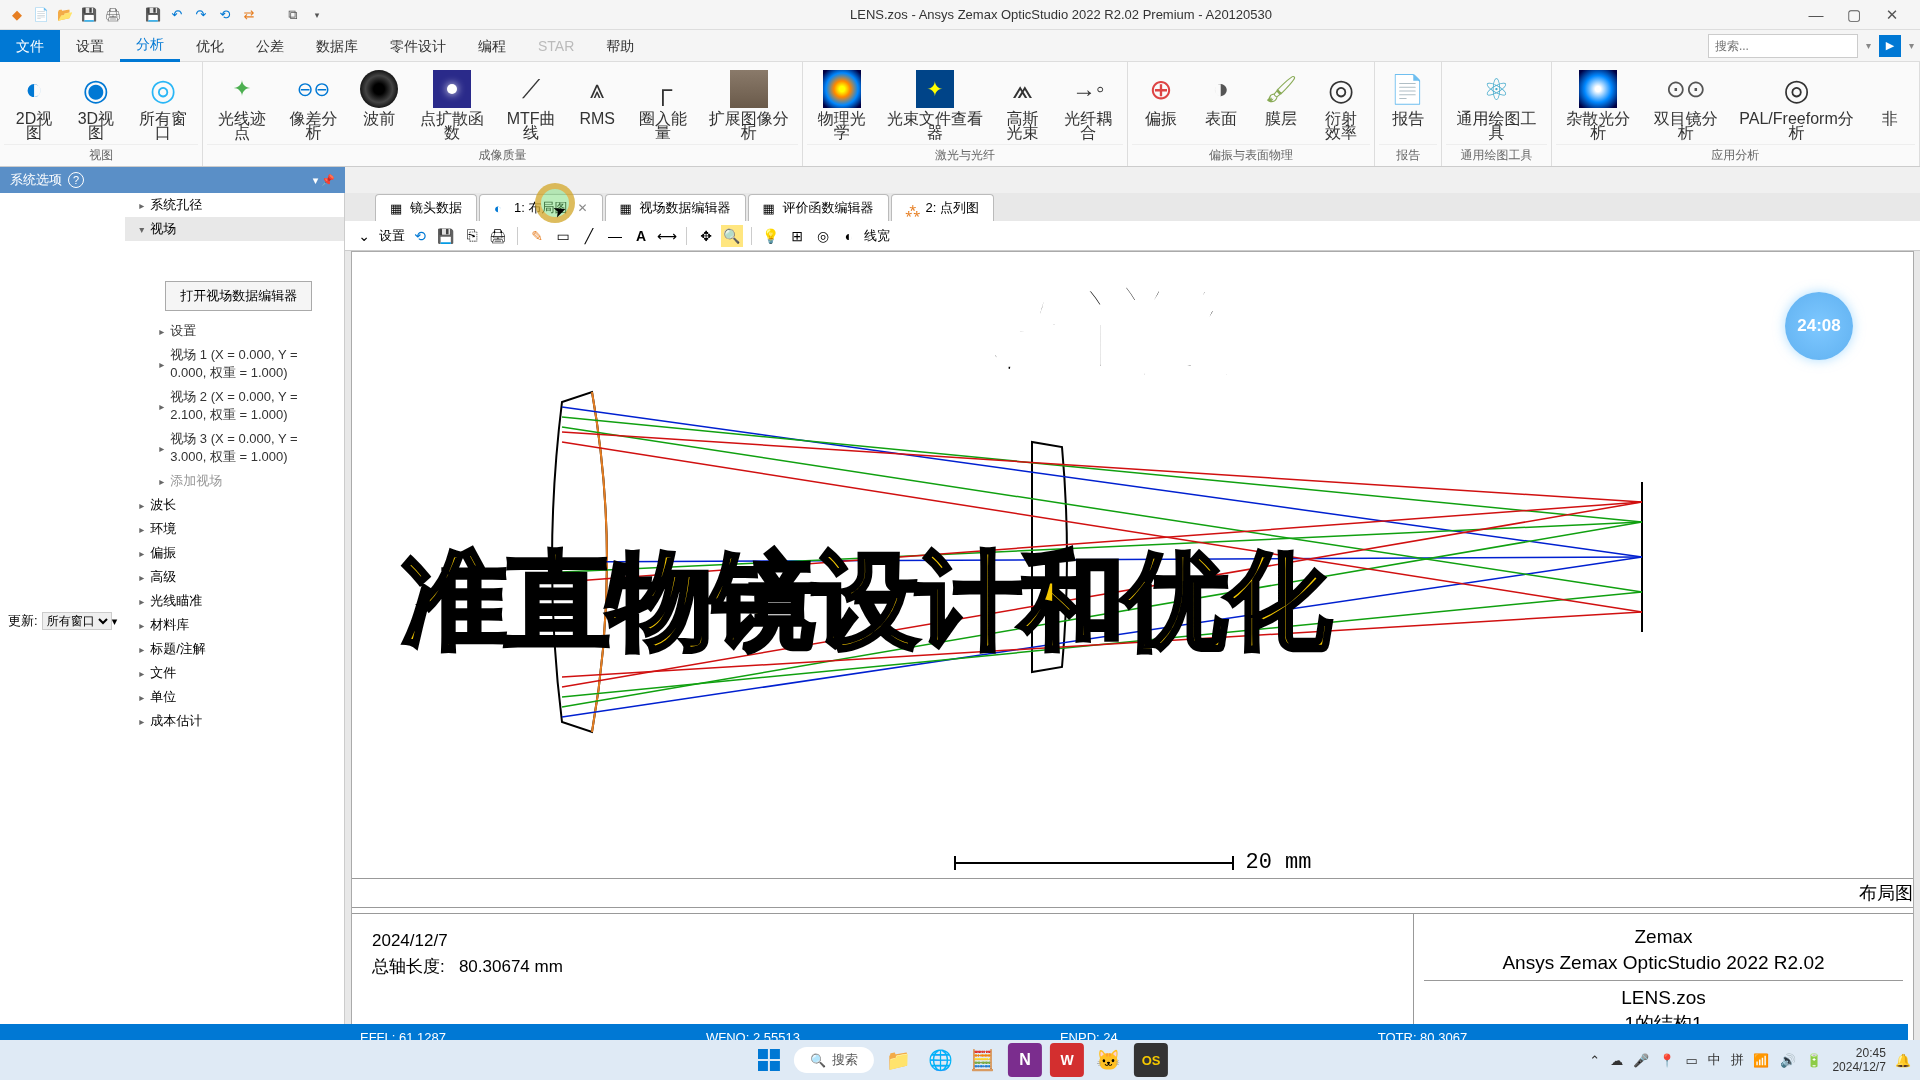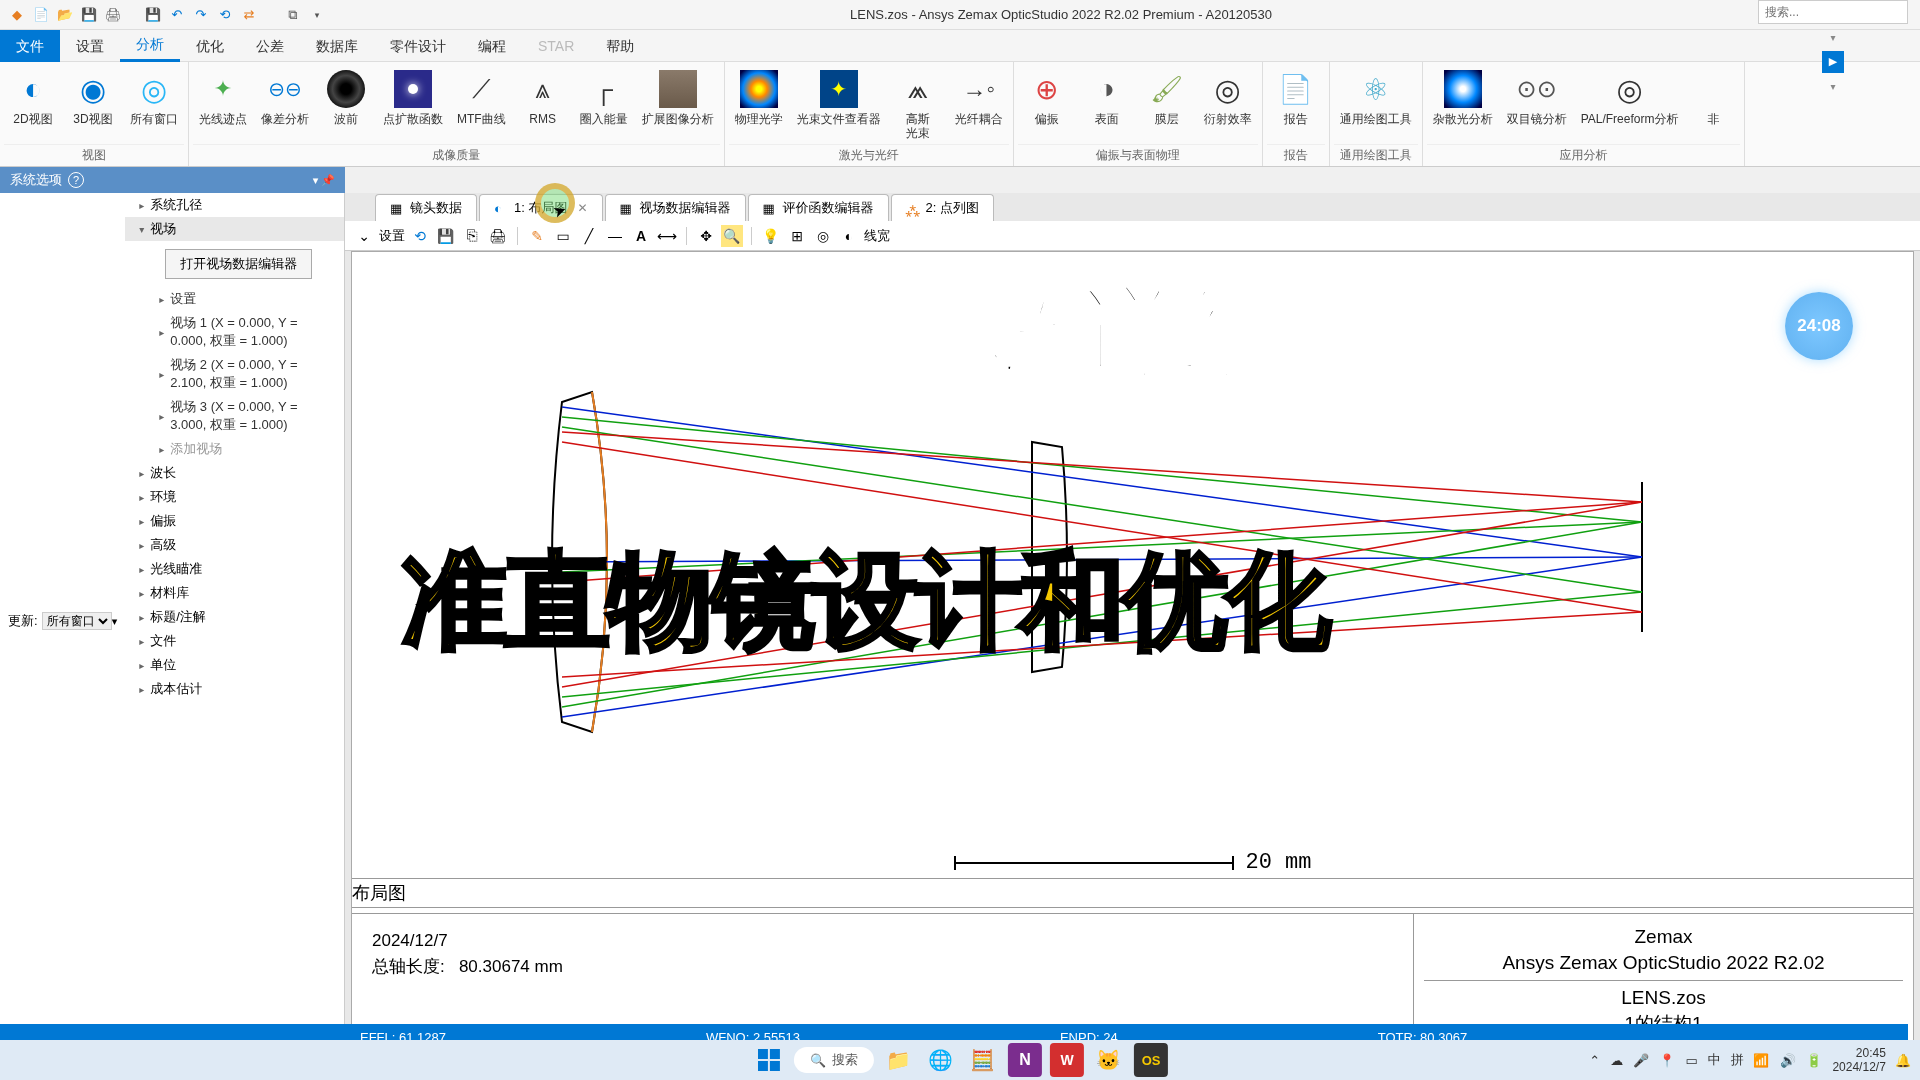--- a/index.html
+++ b/index.html
@@ -12,31 +12,31 @@
 .title-text { flex: 1; text-align: center; font-size: 13px; color: #333; }
 .win-controls { display: flex; gap: 18px; padding: 0 18px; }
 .win-btn { width: 20px; text-align: center; font-size: 15px; color: #555; cursor: pointer; }
 
 
 .menubar { height: 32px; background: #f5f5f5; display: flex; align-items: center; border-bottom: 1px solid #ddd; }
 .menu-item { padding: 0 16px; font-size: 14px; color: #333; line-height: 32px; cursor: pointer; }
 .menu-item.file { background: #0078d4; color: #fff; }
 .menu-item.active { border-bottom: 3px solid #0078d4; color: #0078d4; line-height: 29px; }
 .menu-item.star { color: #bbb; }
-.menu-right { margin-left: auto; display: flex; align-items: center; gap: 8px; padding-right: 12px; flex-direction: column; }
+.menu-right { margin-left: auto; display: flex; align-items: center; gap: 8px; padding-right: 6px; }
 .search-box { width: 150px; height: 24px; border: 1px solid #ccc; font-size: 12px; padding: 0 6px; color: #888; }
 .play-btn { width: 22px; height: 22px; background: #0078d4; color: #fff; display: flex; align-items: center; justify-content: center; font-size: 11px; }
 
 
 .ribbon { height: 105px; background: #fafafa; display: flex; border-bottom: 1px solid #ccc; }
 .ribbon-group { display: flex; flex-direction: column; border-right: 1px solid #ddd; padding: 2px 4px 0 4px; }
 .ribbon-items { display: flex; gap: 2px; flex: 1; }
 .ribbon-btn { display: flex; flex-direction: column; align-items: center; justify-content: flex-start; padding: 4px 6px; cursor: pointer; min-width: 58px; }
 .ribbon-icon { width: 42px; height: 42px; display: flex; align-items: center; justify-content: center; font-size: 30px; margin-bottom: 2px; }
-.ribbon-label { font-size: 12px; color: #333; text-align: center; line-height: 14px; white-space: pre-line; }
+.ribbon-label { font-size: 16px; color: #333; text-align: center; line-height: 14px; white-space: pre-line; }
 .ribbon-group-label { font-size: 12px; color: #666; text-align: center; padding: 2px 0; border-top: 1px solid #eee; }
 
 
 .sysopt-bar { height: 26px; background: #5a8fc7; color: #fff; display: flex; align-items: center; padding: 0 10px; font-size: 13px; width: 345px; }
 .sysopt-bar .help { width: 16px; height: 16px; border: 1px solid #fff; border-radius: 50%; display: inline-flex; align-items: center; justify-content: center; font-size: 11px; margin-left: 6px; }
 
 
 .workspace { display: flex; height: calc(100% - 30px - 32px - 105px - 26px - 30px); }
 
 
@@ -44,21 +44,21 @@
 .update-row { padding: 4px 8px; font-size: 13px; border-bottom: 1px solid #eee; display: flex; align-items: center; }
 .update-row select { font-size: 12px; border: 1px solid #ccc; margin-left: 4px; }
 .tree { flex: 1; overflow: auto; font-size: 13px; }
 .tree-item { padding: 3px 8px 3px 14px; cursor: pointer; display: flex; align-items: center; }
 .tree-item::before { content: "▸"; margin-right: 6px; font-size: 10px; color: #666; }
 .tree-item.expanded::before { content: "▾"; }
 .tree-item.highlighted { background: #e8e8e8; }
 .tree-sub { padding: 3px 8px 3px 34px; cursor: pointer; display: flex; align-items: center; font-size: 13px; color: #333; }
 .tree-sub::before { content: "▸"; margin-right: 6px; font-size: 10px; color: #666; }
 .tree-sub.add { color: #999; }
-.tree-btn-row { padding: 8px 0 8px 40px; }
+.tree-btn-row { padding: 8px 0 8px 40px; margin-top: 32px; }
 .tree-btn { padding: 5px 14px; font-size: 13px; border: 1px solid #aaa; background: #f5f5f5; cursor: pointer; }
 
 
 .main-area { flex: 1; display: flex; flex-direction: column; background: #e8e8e8; position: relative; }
 .tab-bar { height: 28px; display: flex; align-items: flex-end; gap: 2px; padding: 0 6px 0 30px; background: #e8e8e8; }
 .tab { background: #fff; border: 1px solid #bbb; border-bottom: none; padding: 4px 14px; font-size: 13px; display: flex; align-items: center; gap: 6px; border-radius: 4px 4px 0 0; cursor: pointer; }
 .tab.active { background: #fff; position: relative; z-index: 2; }
 .tab-icon { width: 14px; height: 14px; display: inline-block; }
 .tab-close { font-size: 12px; color: #888; margin-left: 4px; }
 .cursor-ring { position: absolute; width: 40px; height: 40px; border: 6px solid rgba(255,140,0,0.5); border-radius: 50%; background: rgba(120,220,120,0.5); left: 535px; top: 183px; z-index: 50; pointer-events: none; }
@@ -73,21 +73,21 @@
 .canvas-wrap { flex: 1; background: #fff; margin: 0 6px 6px 6px; border: 1px solid #aaa; position: relative; overflow: hidden; }
 .canvas-svg { position: absolute; top: 20px; left: 40px; width: 1480px; height: 580px; }
 .overlay-text-1 { position: absolute; top: 15px; left: 50%; transform: translateX(-50%); font-size: 100px; font-weight: 900; color: #000; -webkit-text-stroke: 4px #fff; text-shadow: 0 0 12px #fff; letter-spacing: 2px; pointer-events: none; }
 .overlay-text-2 { position: absolute; top: 280px; left: 50px; font-size: 105px; font-weight: 900; color: #f5c800; -webkit-text-stroke: 4px #000; letter-spacing: -2px; pointer-events: none; }
 .time-badge { position: absolute; top: 40px; right: 60px; width: 68px; height: 68px; border-radius: 50%; background: radial-gradient(circle,#7ec8ff,#5fb0f0); color: #fff; display: flex; align-items: center; justify-content: center; font-size: 17px; font-weight: bold; box-shadow: 0 0 12px rgba(120,200,255,0.6); }
 .scale-bar { position: absolute; bottom: 168px; left: 50%; transform: translateX(-50%); display: flex; align-items: center; gap: 12px; }
 .scale-line { width: 280px; height: 2px; background: #000; position: relative; }
 .scale-line::before, .scale-line::after { content: ""; position: absolute; width: 2px; height: 14px; background: #000; top: -6px; }
 .scale-line::before { left: 0; } .scale-line::after { right: 0; }
 .scale-label { font-size: 22px; font-family: "Courier New", monospace; }
-.canvas-footer-title { position: absolute; bottom: 135px; left: 0; right: 0; text-align: left; font-size: 18px; background: #fff; border-top: 1px solid #999; border-bottom: 1px solid #999; padding: 2px 0; }
+.canvas-footer-title { position: absolute; bottom: 135px; left: 0; right: 0; text-align: right; font-size: 18px; background: #fff; border-top: 1px solid #999; border-bottom: 1px solid #999; padding: 2px 0; }
 .canvas-footer { position: absolute; bottom: 0; left: 0; right: 0; height: 130px; border-top: 1px solid #999; display: flex; font-family: "Courier New", monospace; }
 .cf-left { flex: 1; padding: 14px 20px; font-size: 17px; line-height: 26px; }
 .cf-right { width: 500px; border-left: 1px solid #999; padding: 10px; text-align: center; font-size: 19px; line-height: 26px; }
 
 
 .statusbar { height: 26px; background: #0078d4; color: #fff; display: flex; align-items: center; font-size: 13px; padding: 0 20px; position: absolute; bottom: 30px; left: 0; right: 12px; }
 .status-item { margin-right: 260px; }
 
 
 .taskbar { height: 40px; background: #dfeaf5; position: absolute; bottom: 0; left: 0; right: 0; display: flex; align-items: center; padding: 0 8px; }

